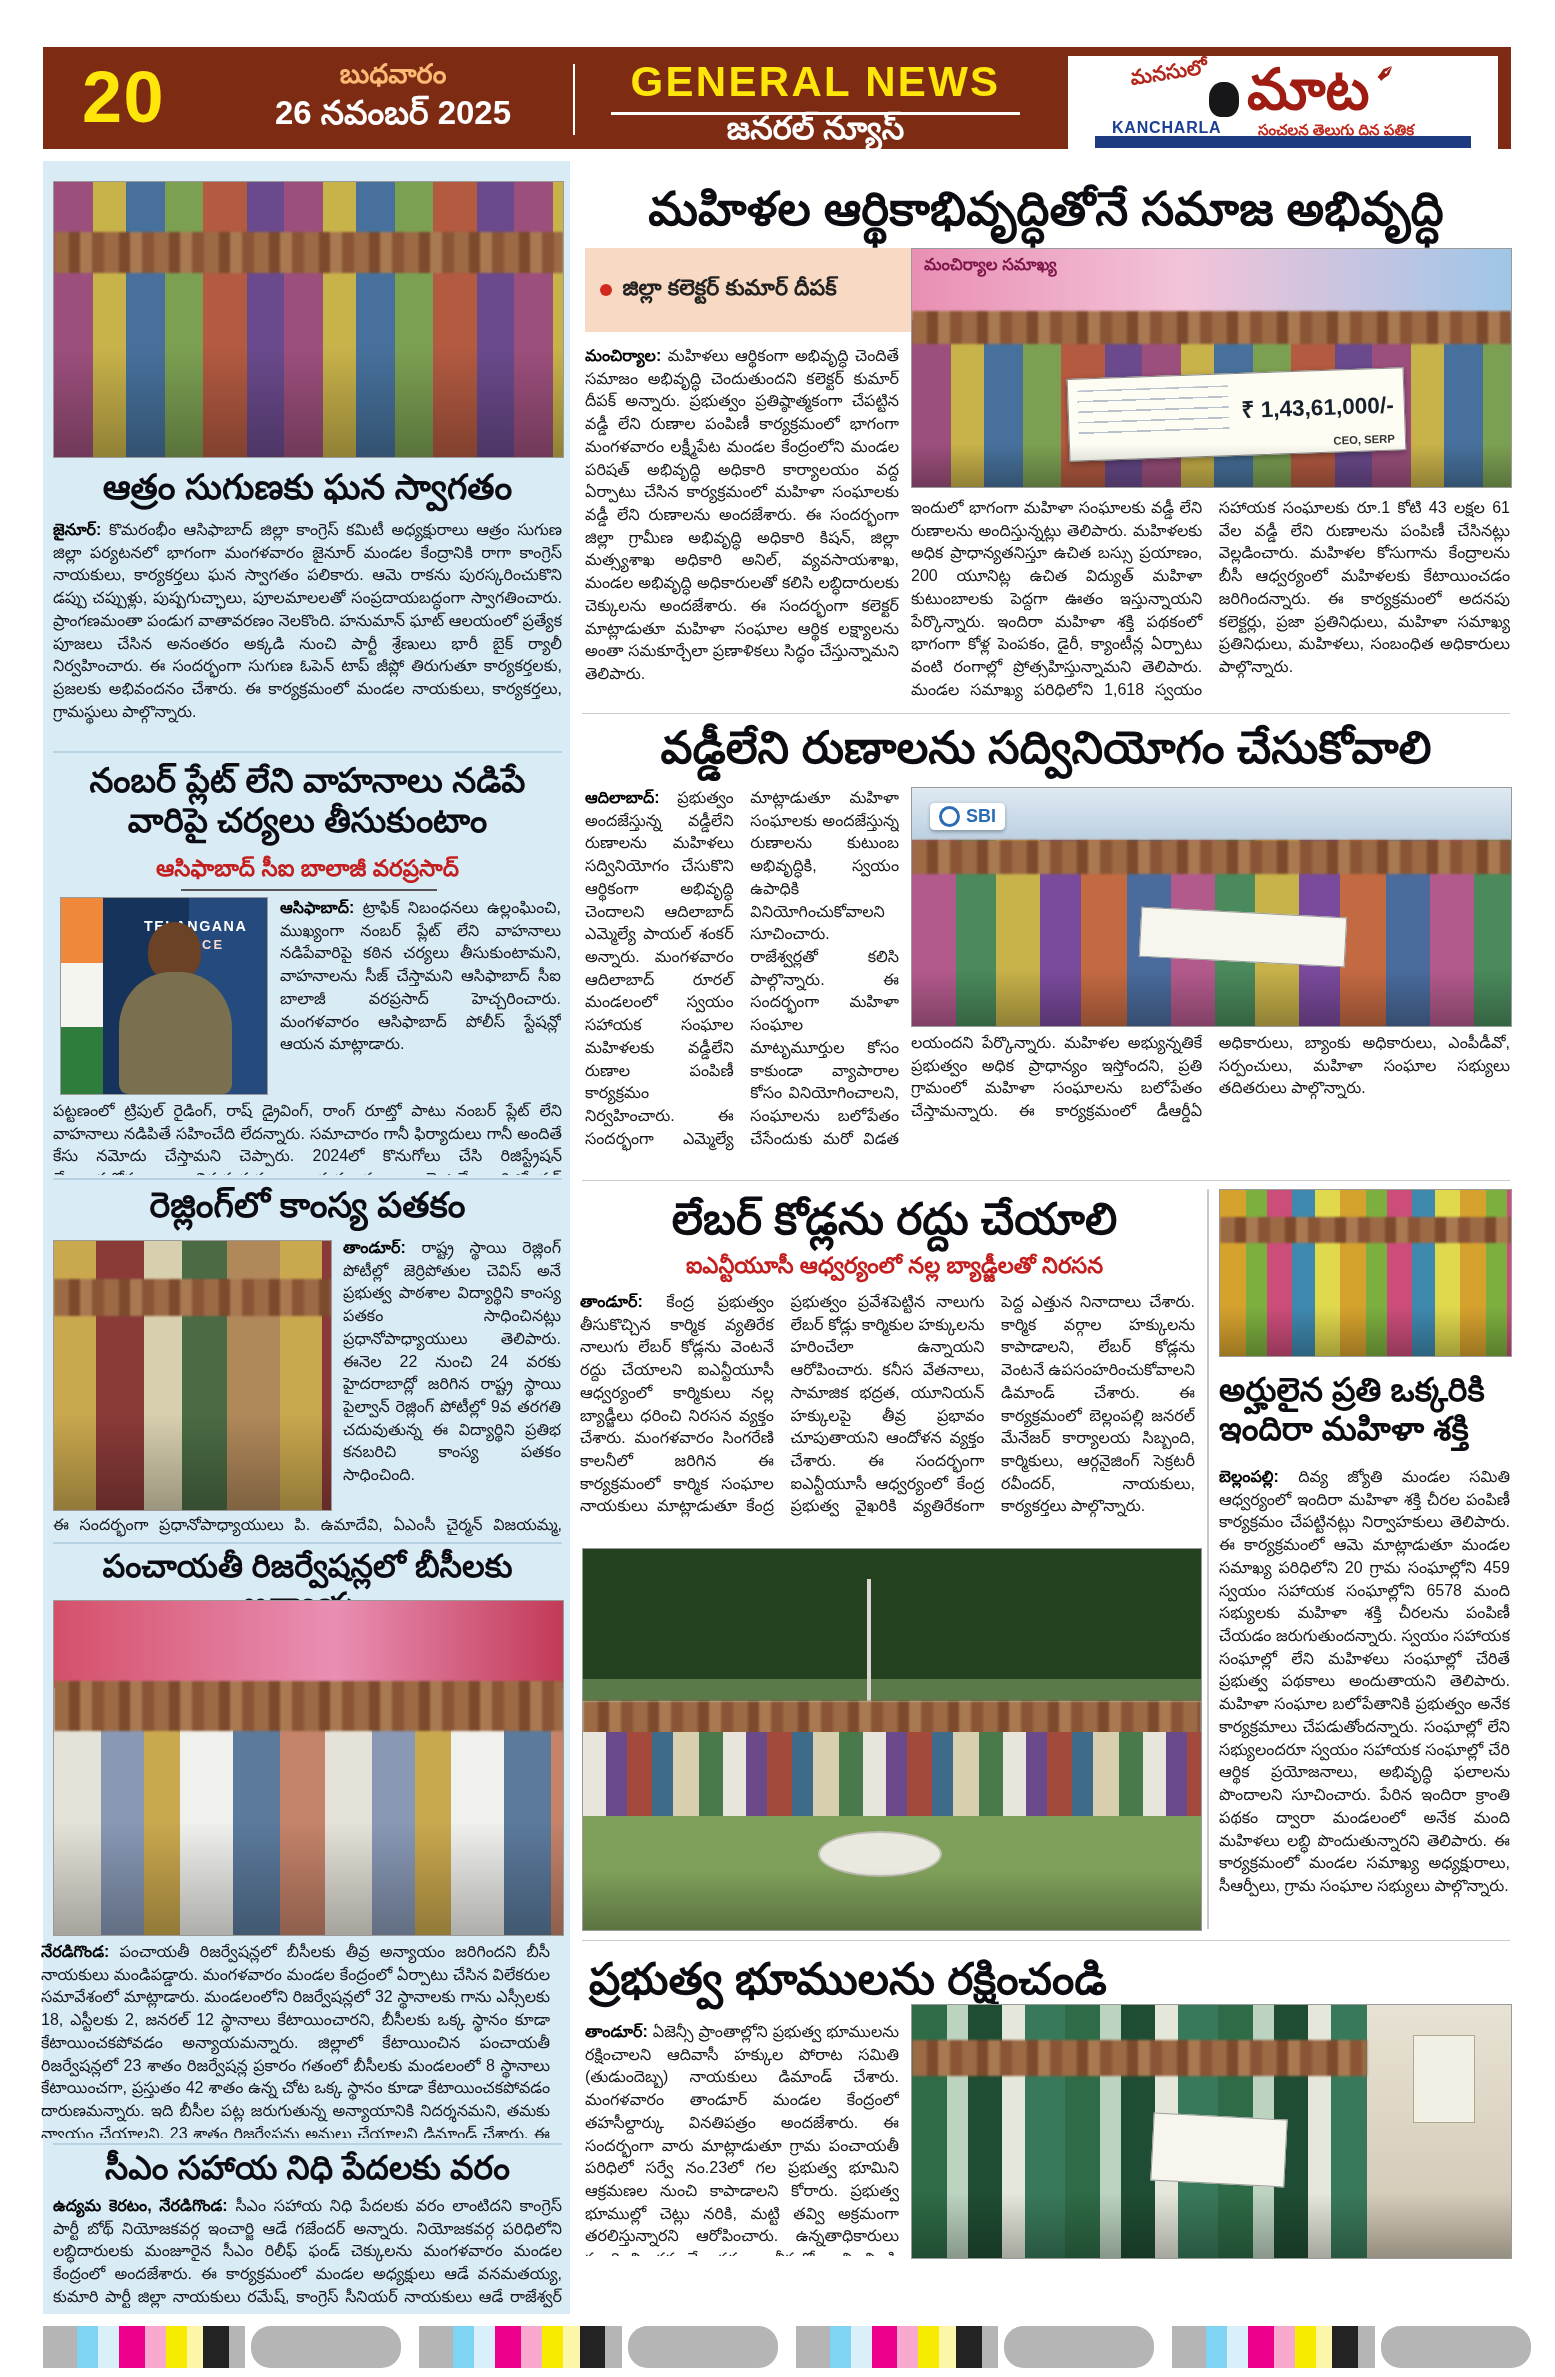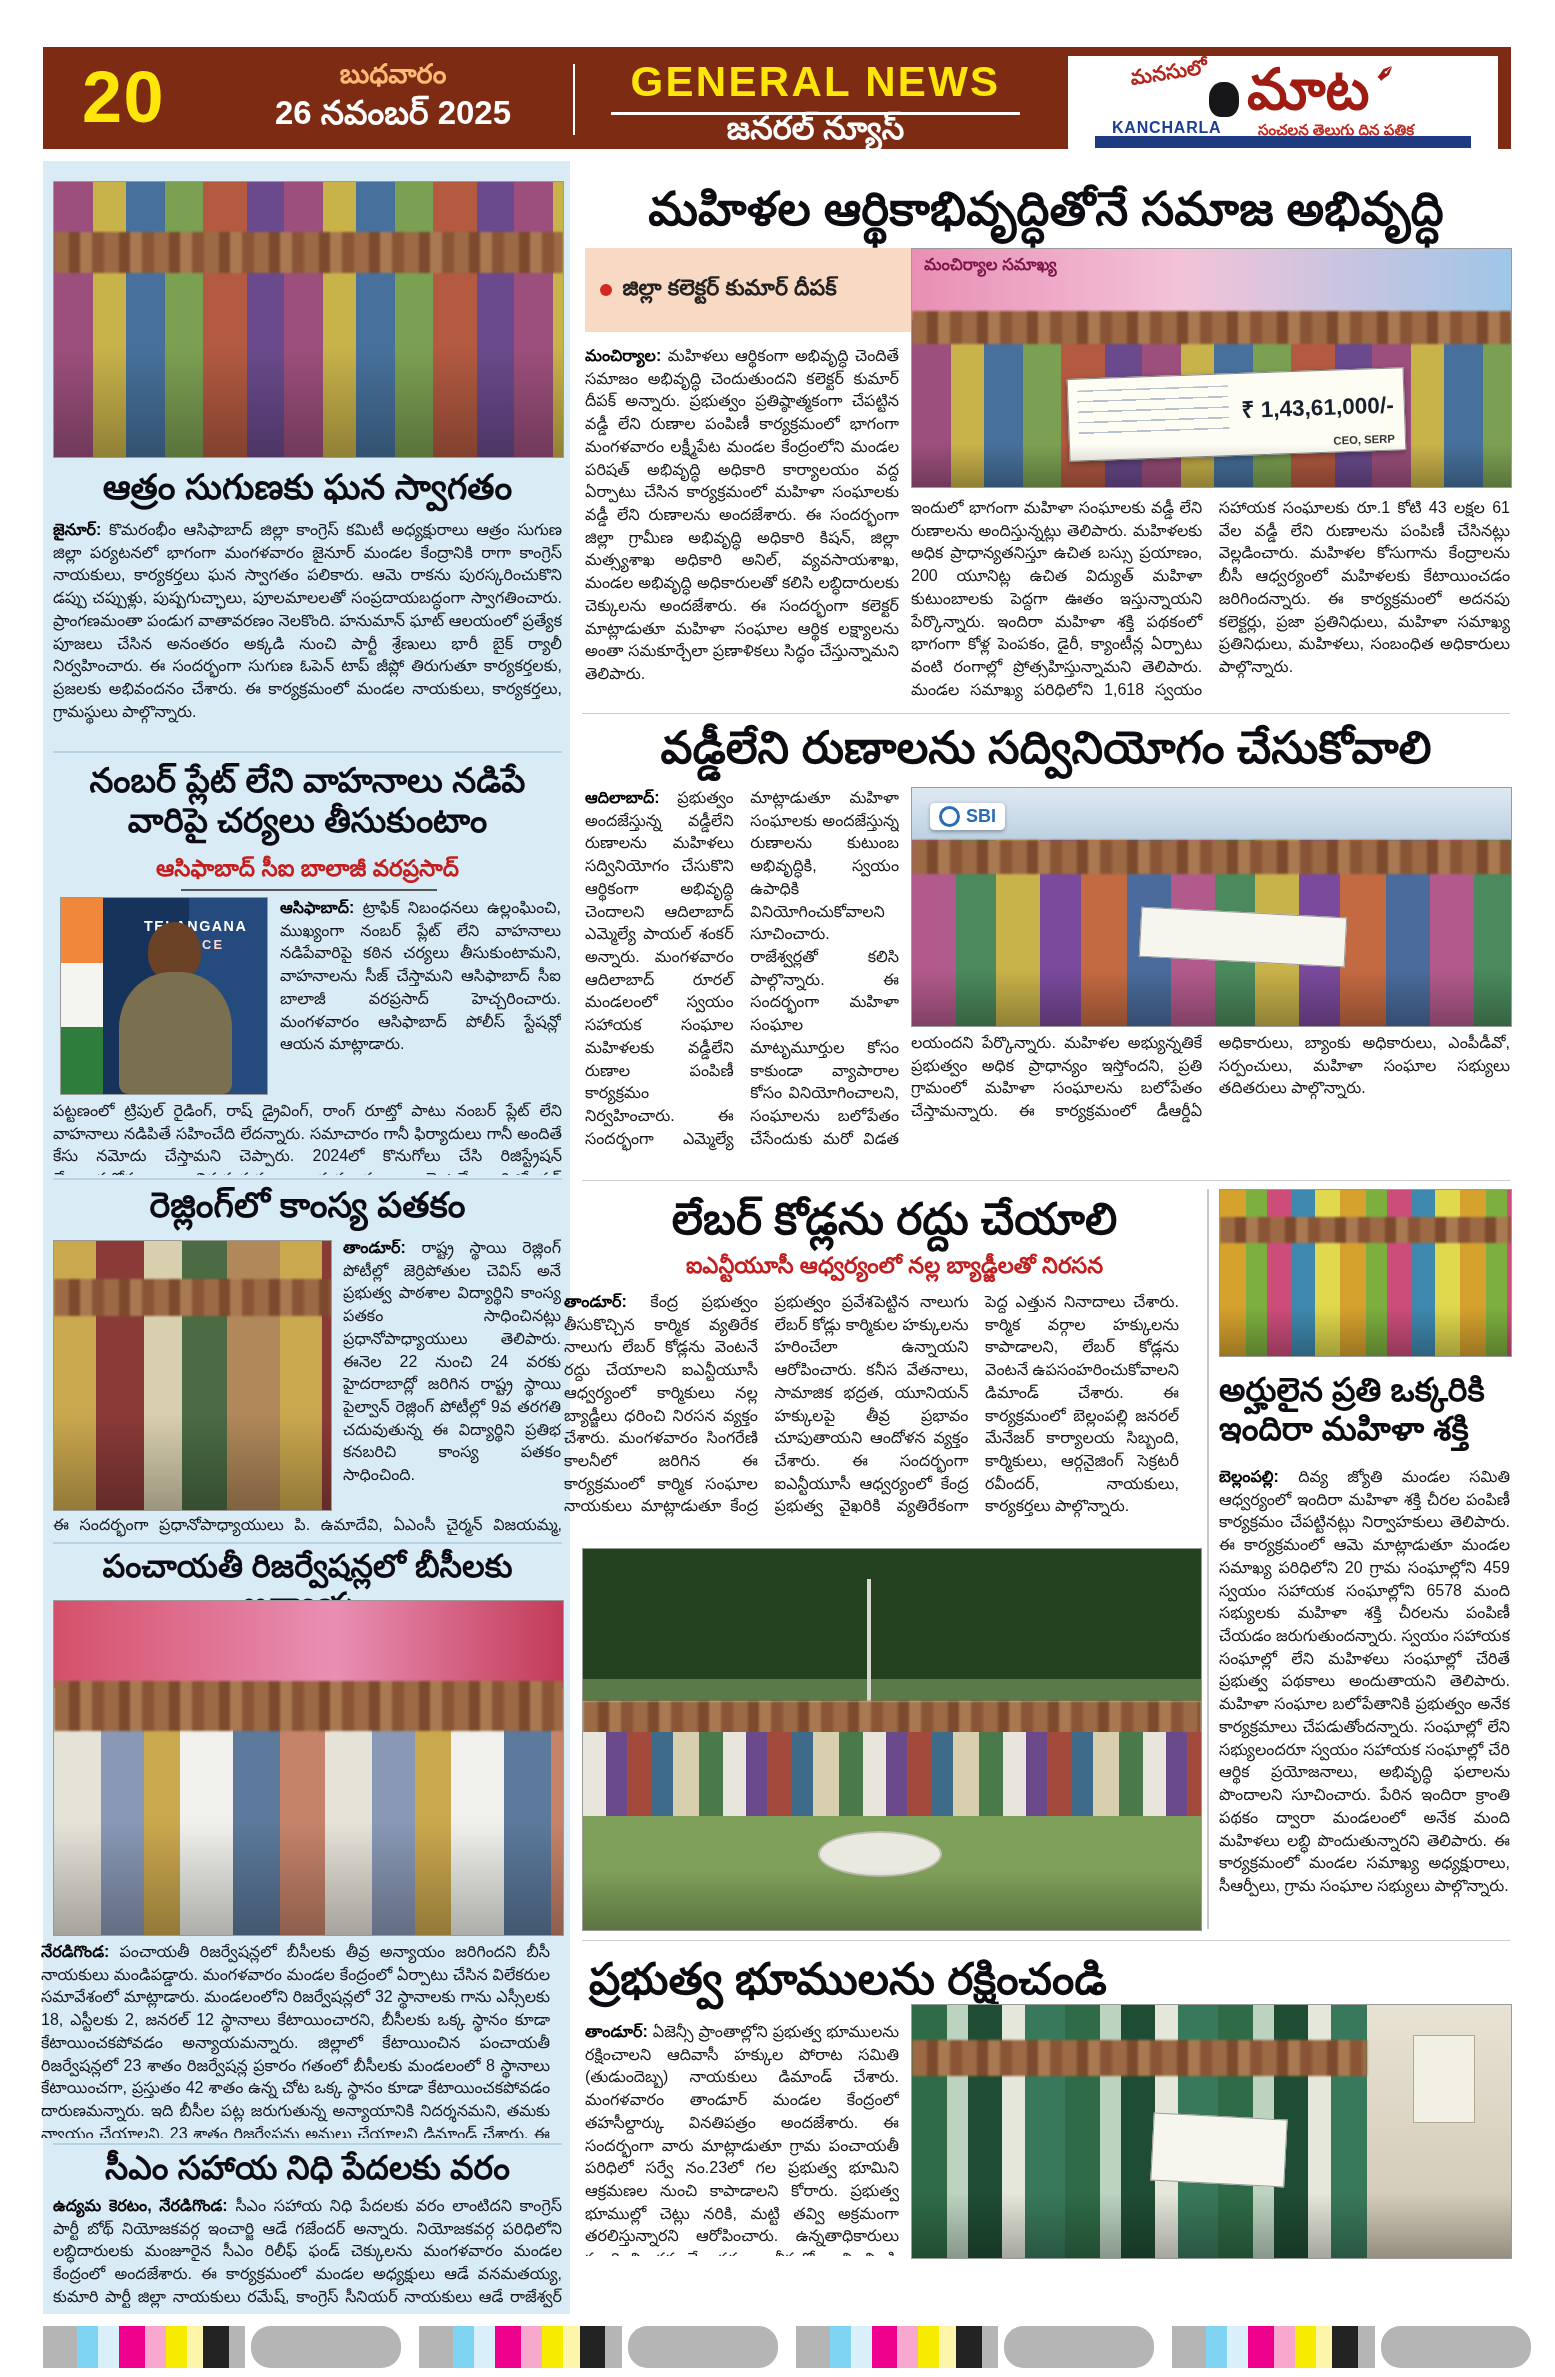--- a/index.html
+++ b/index.html
@@ -221,21 +221,21 @@
   <div class="a bt c2" style="left:585px;top:787px;width:314px;height:385px;">
     <span class="dl">ఆదిలాబాద్:</span>
     <span>ప్రభుత్వం అందజేస్తున్న వడ్డీలేని రుణాలను మహిళలు సద్వినియోగం చేసుకొని ఆర్థికంగా అభివృద్ధి చెందాలని ఆదిలాబాద్ ఎమ్మెల్యే పాయల్ శంకర్ అన్నారు. మంగళవారం ఆదిలాబాద్ రూరల్ మండలంలో స్వయం సహాయక సంఘాల మహిళలకు వడ్డీలేని రుణాల పంపిణీ కార్యక్రమం నిర్వహించారు. ఈ సందర్భంగా ఎమ్మెల్యే మాట్లాడుతూ మహిళా సంఘాలకు అందజేస్తున్న రుణాలను కుటుంబ అభివృద్ధికి, స్వయం ఉపాధికి వినియోగించుకోవాలని సూచించారు. రాజేశ్వర్లతో కలిసి పాల్గొన్నారు. ఈ సందర్భంగా మహిళా సంఘాల మాటృమూర్తుల కోసం కాకుండా వ్యాపారాల కోసం వినియోగించాలని, సంఘాలను బలోపేతం చేసేందుకు మరో విడత రుణాలు త్వరలో అందుతాయని తెలిపారు. మండల ముఖ్యుల(శ్రీ రూ.3.03 కోట్ల విలువైన రుణాలను కేటాయించడం పట్ల కృతజ్ఞతలు తెలిపారు.</span>
   </div>
   <div class="a bt c2" style="left:911px;top:1032px;width:599px;height:140px;">లయందని పేర్కొన్నారు. మహిళల అభ్యున్నతికే ప్రభుత్వం అధిక ప్రాధాన్యం ఇస్తోందని, ప్రతి గ్రామంలో మహిళా సంఘాలను బలోపేతం చేస్తామన్నారు. ఈ కార్యక్రమంలో డీఆర్డీఏ అధికారులు, బ్యాంకు అధికారులు, ఎంపీడీవో, సర్పంచులు, మహిళా సంఘాల సభ్యులు తదితరులు పాల్గొన్నారు.</div>
 
   <div class="a sepR" style="left:582px;top:1180px;width:928px;"></div>
 
   <div class="a h1" style="left:589px;top:1193px;width:611px;font-size:44px;">లేబర్ కోడ్లను రద్దు చేయాలి</div>
   <div class="a sub subNo" style="left:589px;top:1253px;width:611px;font-size:22.6px;"><span>ఐఎన్టీయూసీ ఆధ్వర్యంలో నల్ల బ్యాడ్జీలతో నిరసన</span></div>
-  <div class="a bt c3" style="left:564px;top:1291px;width:615px;height:250px;">
+  <div class="a bt c3" style="left:580px;top:1291px;width:615px;height:250px;">
     <span class="dl">తాండూర్:</span>
     <span>కేంద్ర ప్రభుత్వం తీసుకొచ్చిన కార్మిక వ్యతిరేక నాలుగు లేబర్ కోడ్లను వెంటనే రద్దు చేయాలని ఐఎన్టీయూసీ ఆధ్వర్యంలో కార్మికులు నల్ల బ్యాడ్జీలు ధరించి నిరసన వ్యక్తం చేశారు. మంగళవారం సింగరేణి కాలనీలో జరిగిన ఈ కార్యక్రమంలో కార్మిక సంఘాల నాయకులు మాట్లాడుతూ కేంద్ర ప్రభుత్వం ప్రవేశపెట్టిన నాలుగు లేబర్ కోడ్లు కార్మికుల హక్కులను హరించేలా ఉన్నాయని ఆరోపించారు. కనీస వేతనాలు, సామాజిక భద్రత, యూనియన్ హక్కులపై తీవ్ర ప్రభావం చూపుతాయని ఆందోళన వ్యక్తం చేశారు. ఈ సందర్భంగా ఐఎన్టీయూసీ ఆధ్వర్యంలో కేంద్ర ప్రభుత్వ వైఖరికి వ్యతిరేకంగా పెద్ద ఎత్తున నినాదాలు చేశారు. కార్మిక వర్గాల హక్కులను కాపాడాలని, లేబర్ కోడ్లను వెంటనే ఉపసంహరించుకోవాలని డిమాండ్ చేశారు. ఈ కార్యక్రమంలో బెల్లంపల్లి జనరల్ మేనేజర్ కార్యాలయ సిబ్బంది, కార్మికులు, ఆర్గనైజింగ్ సెక్రటరీ రవీందర్, నాయకులు, కార్యకర్తలు పాల్గొన్నారు.</span>
   </div>
 
   <div class="a ph garden" style="left:582px;top:1548px;width:618px;height:381px;">
     <div class="pole" style="left:46%;top:8%;height:46%;"></div>
     <div class="skin" style="top:40%;height:10%;"></div>
     <div class="a" style="left:0;right:0;top:48%;height:22%;background:repeating-linear-gradient(90deg,#e8e6dc 0 22.6px,#6b4a8c 22.6px 44px,#a34a3c 44px 69px,#3f6b8a 69px 90px,#d8cfae 90px 116px,#4a7a4c 116px 140px);"></div>
     <div class="planter" style="left:38%;bottom:14%;"></div>
     <div class="shade" style="height:16%;"></div>

